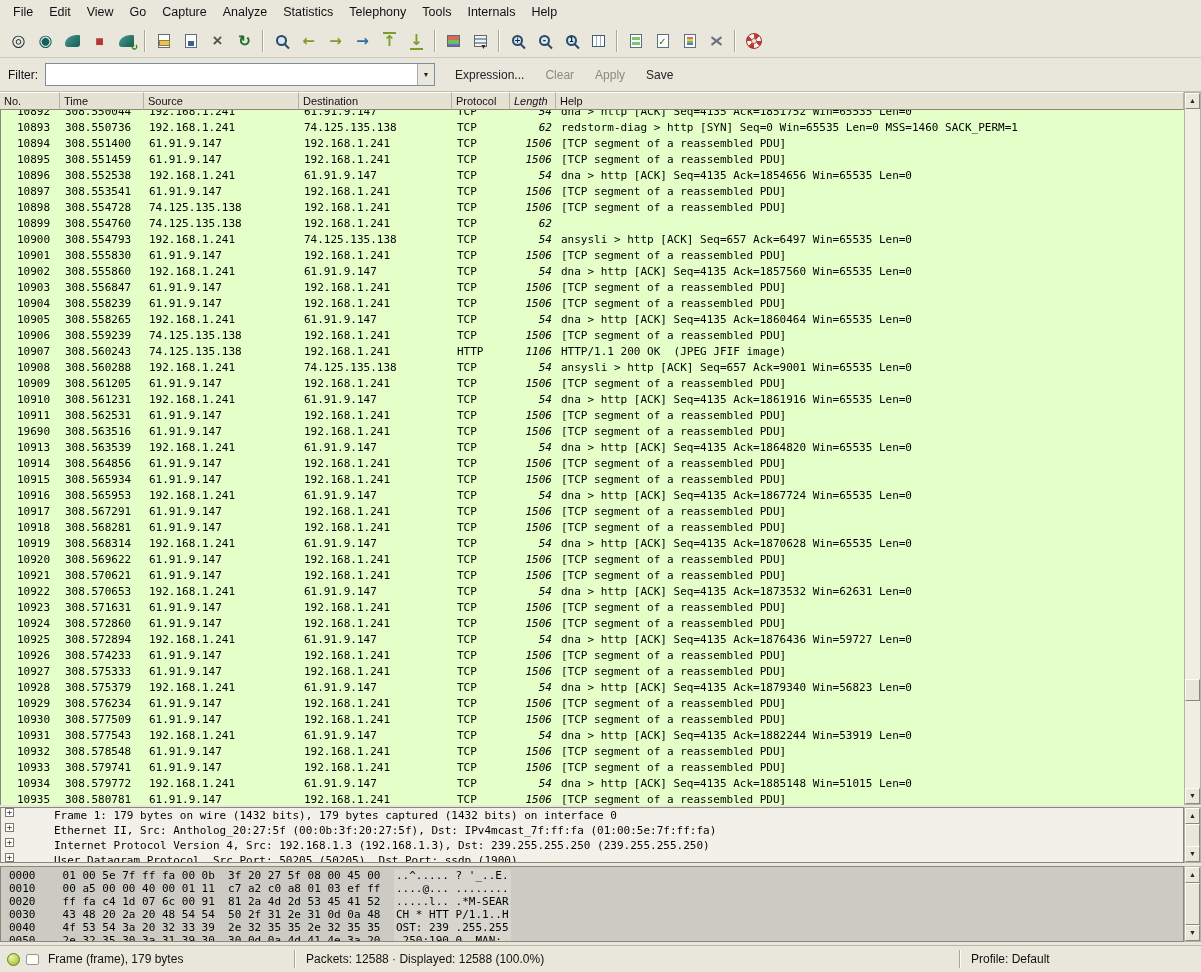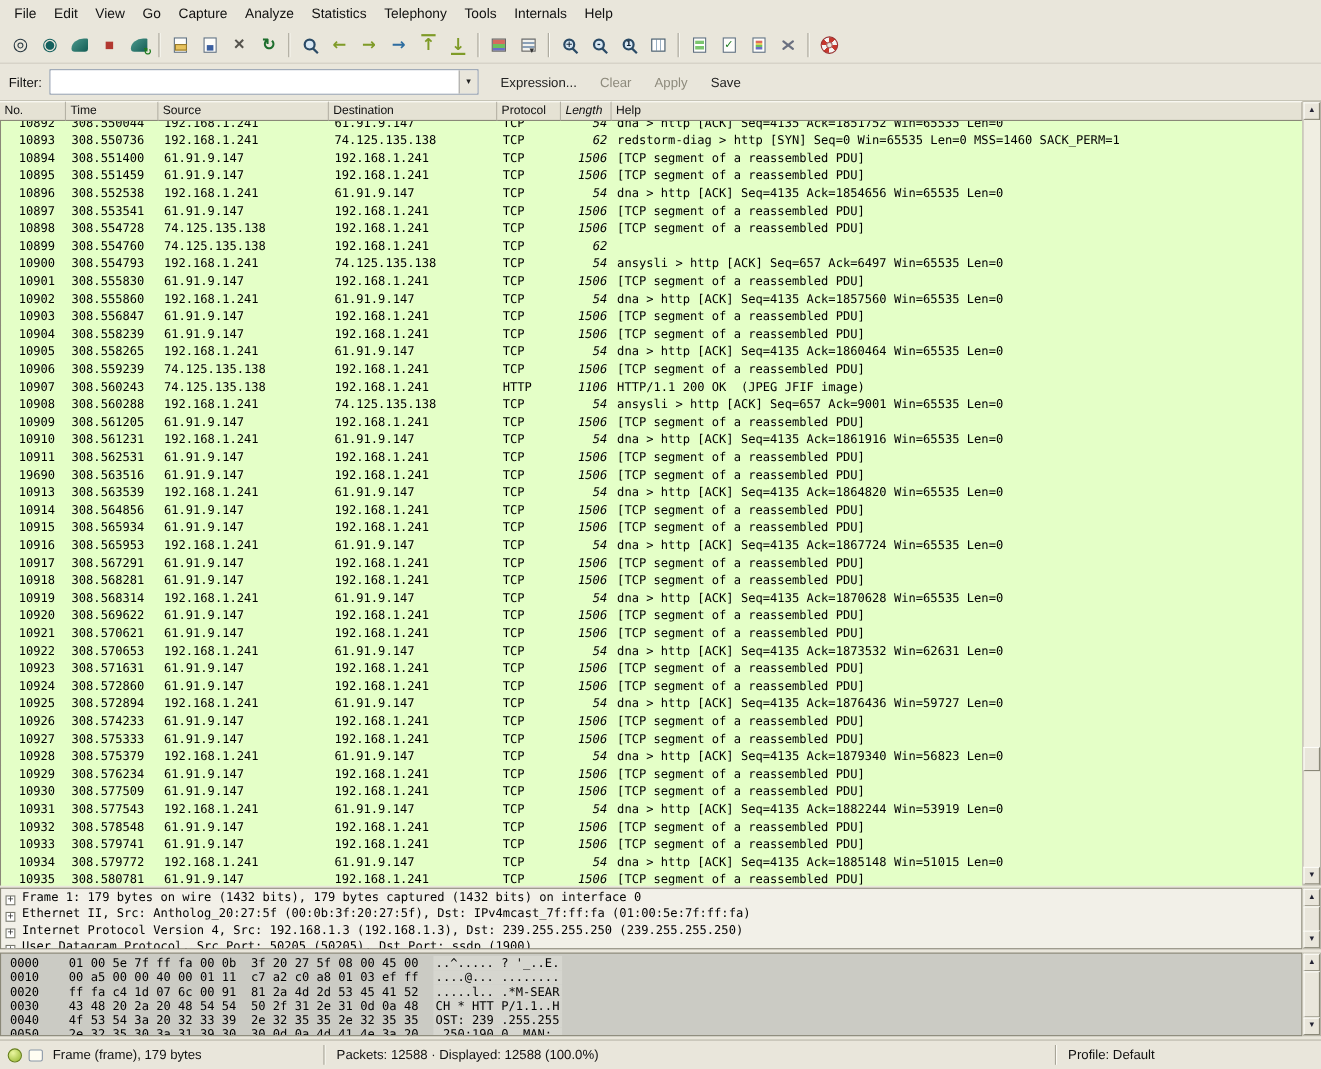--- a/index.html
+++ b/index.html
@@ -79,21 +79,21 @@
   #packet-rows{margin-top:-6px;}
   .prow{display:flex;height:16px;background:#e4ffc7;color:#000;font:11px/16px "DejaVu Sans Mono",monospace;white-space:pre;}
   .pcell{flex-shrink:0;overflow:hidden;white-space:pre;}
   .pcell.c-no{padding-left:16px;}
   .pcell.c-time,.pcell.c-src,.pcell.c-dst,.pcell.c-proto{padding-left:4px;}
   .pcell.c-len{text-align:right;padding-right:5px;}
   .pcell.c-info{padding-left:4px;}
 
   
   #details-pane{position:absolute;top:807px;left:0;width:1184px;height:56px;background:#f2f0e8;border:1px solid #8a8878;overflow:hidden;}
-  .drow{display:flex;align-items:flex-end;height:15px;font:11px/15px "DejaVu Sans Mono",monospace;color:#000;white-space:pre;}
+  .drow{display:flex;align-items:flex-start;height:15px;font:11px/15px "DejaVu Sans Mono",monospace;color:#000;white-space:pre;gap:34px;}
   .expander{flex-shrink:0;width:9px;height:9px;border:1px solid #7a7a6e;background:#fff;margin:0 6px 0 4px;display:inline-flex;align-items:center;justify-content:center;}
   .expander::before{content:"+";font:9px/7px "DejaVu Sans Mono",monospace;color:#333;}
   .dtext{overflow:hidden;}
 
   
   #hex-pane{position:absolute;top:866px;left:0;width:1184px;height:76px;background:#cbcbc4;border:1px solid #8a8878;overflow:hidden;padding:2px 0 0 8px;}
   .hrow{display:flex;height:13px;font:11px/13px "DejaVu Sans Mono",monospace;color:#000;white-space:pre;}
   .hoff{width:40px;flex-shrink:0;}
   .hbytes{width:345px;flex-shrink:0;text-align:center;}
   .hascii{background:#d6d6cf;padding:0 2px;}

